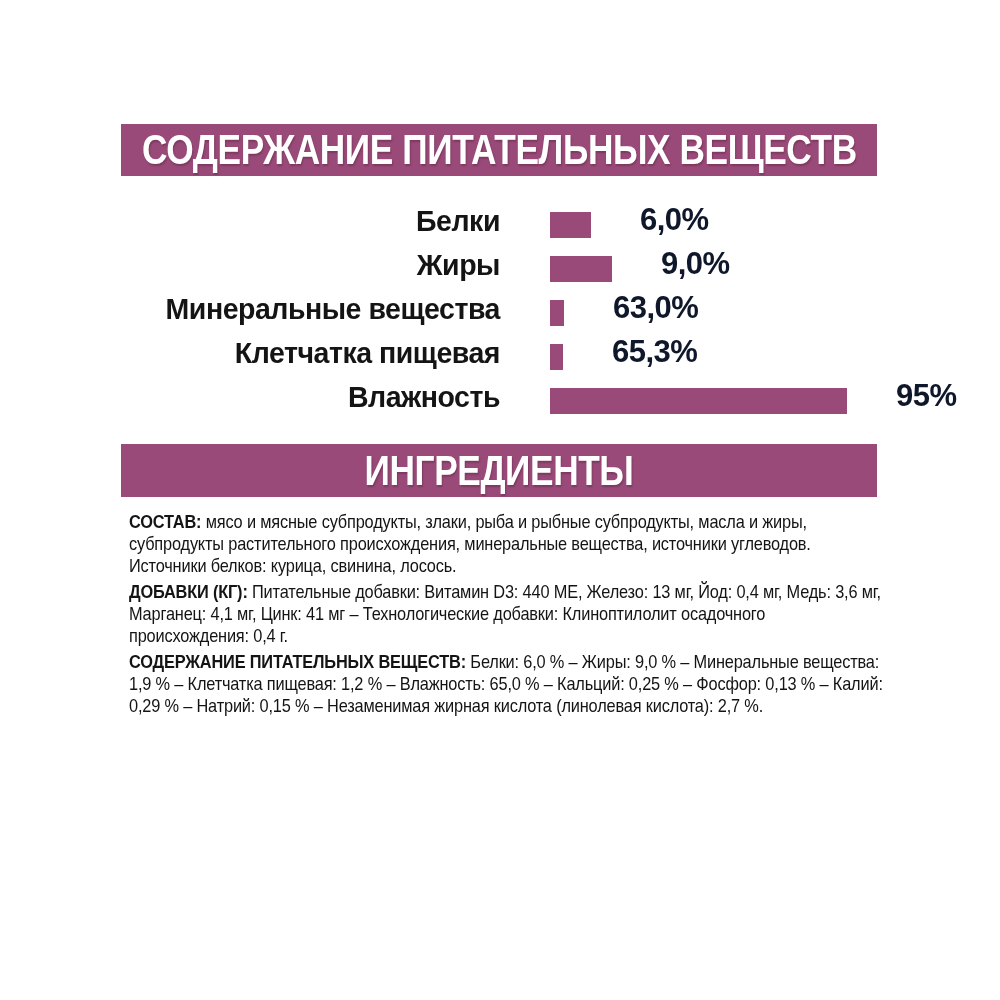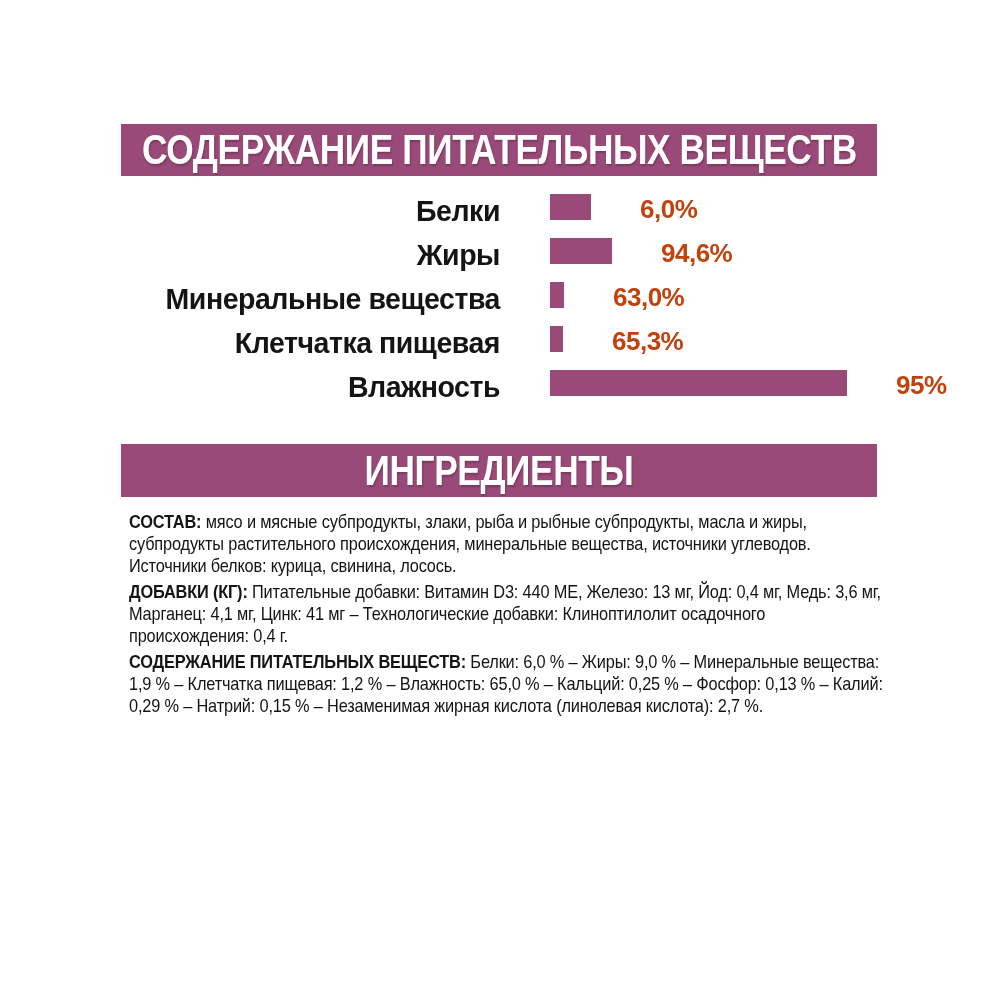--- a/index.html
+++ b/index.html
@@ -42,21 +42,21 @@
   }
   
   .chart {
     position: absolute;
     left: 122px;
     top: 194px;
     width: 760px;
   }
   .chart-row {
     display: flex;
-    align-items: flex-start;
+    align-items: flex-end;
     height: 44px;
     gap: 32px;
   }
   .row-label {
     flex: 0 0 377px;
     text-align: right;
     padding-right: 19px;
     font-size: 30px;
     font-weight: 700;
     letter-spacing: -0.5px;
@@ -65,25 +65,25 @@
     transform-origin: 100% 50%;
     color: #141414;
   }
   .bar {
     height: 26px;
     background: #9a4a79;
     flex: 0 0 auto;
   }
   .row-value {
     margin-left: 17px;
-    font-size: 26px;
+    font-size: 31px;
     font-weight: 700;
     letter-spacing: -0.5px;
     white-space: nowrap;
-    color: #c2410c;
+    color: #0f172a;
   }
   
   .info-text {
     position: absolute;
     left: 121px;
     top: 511px;
     width: 760px;
     margin-left: 8px;
   }
   .info-text p {
@@ -113,21 +113,21 @@
 
     <div class="chart-row">
       <span class="row-label">Белки</span>
       <span class="bar" style="width: 41px; background: rgb(154, 74, 121);"></span>
       <span class="row-value">6,0%</span>
     </div>
 
     <div class="chart-row">
       <span class="row-label">Жиры</span>
       <span class="bar" style="width: 62px; background: rgb(154, 74, 121);"></span>
-      <span class="row-value">94,6%</span>
+      <span class="row-value">9,0%</span>
     </div>
 
     <div class="chart-row">
       <span class="row-label">Минеральные вещества</span>
       <span class="bar" style="width: 14px; background: rgb(154, 74, 121);"></span>
       <span class="row-value">63,0%</span>
     </div>
 
     <div class="chart-row">
       <span class="row-label">Клетчатка пищевая</span>

